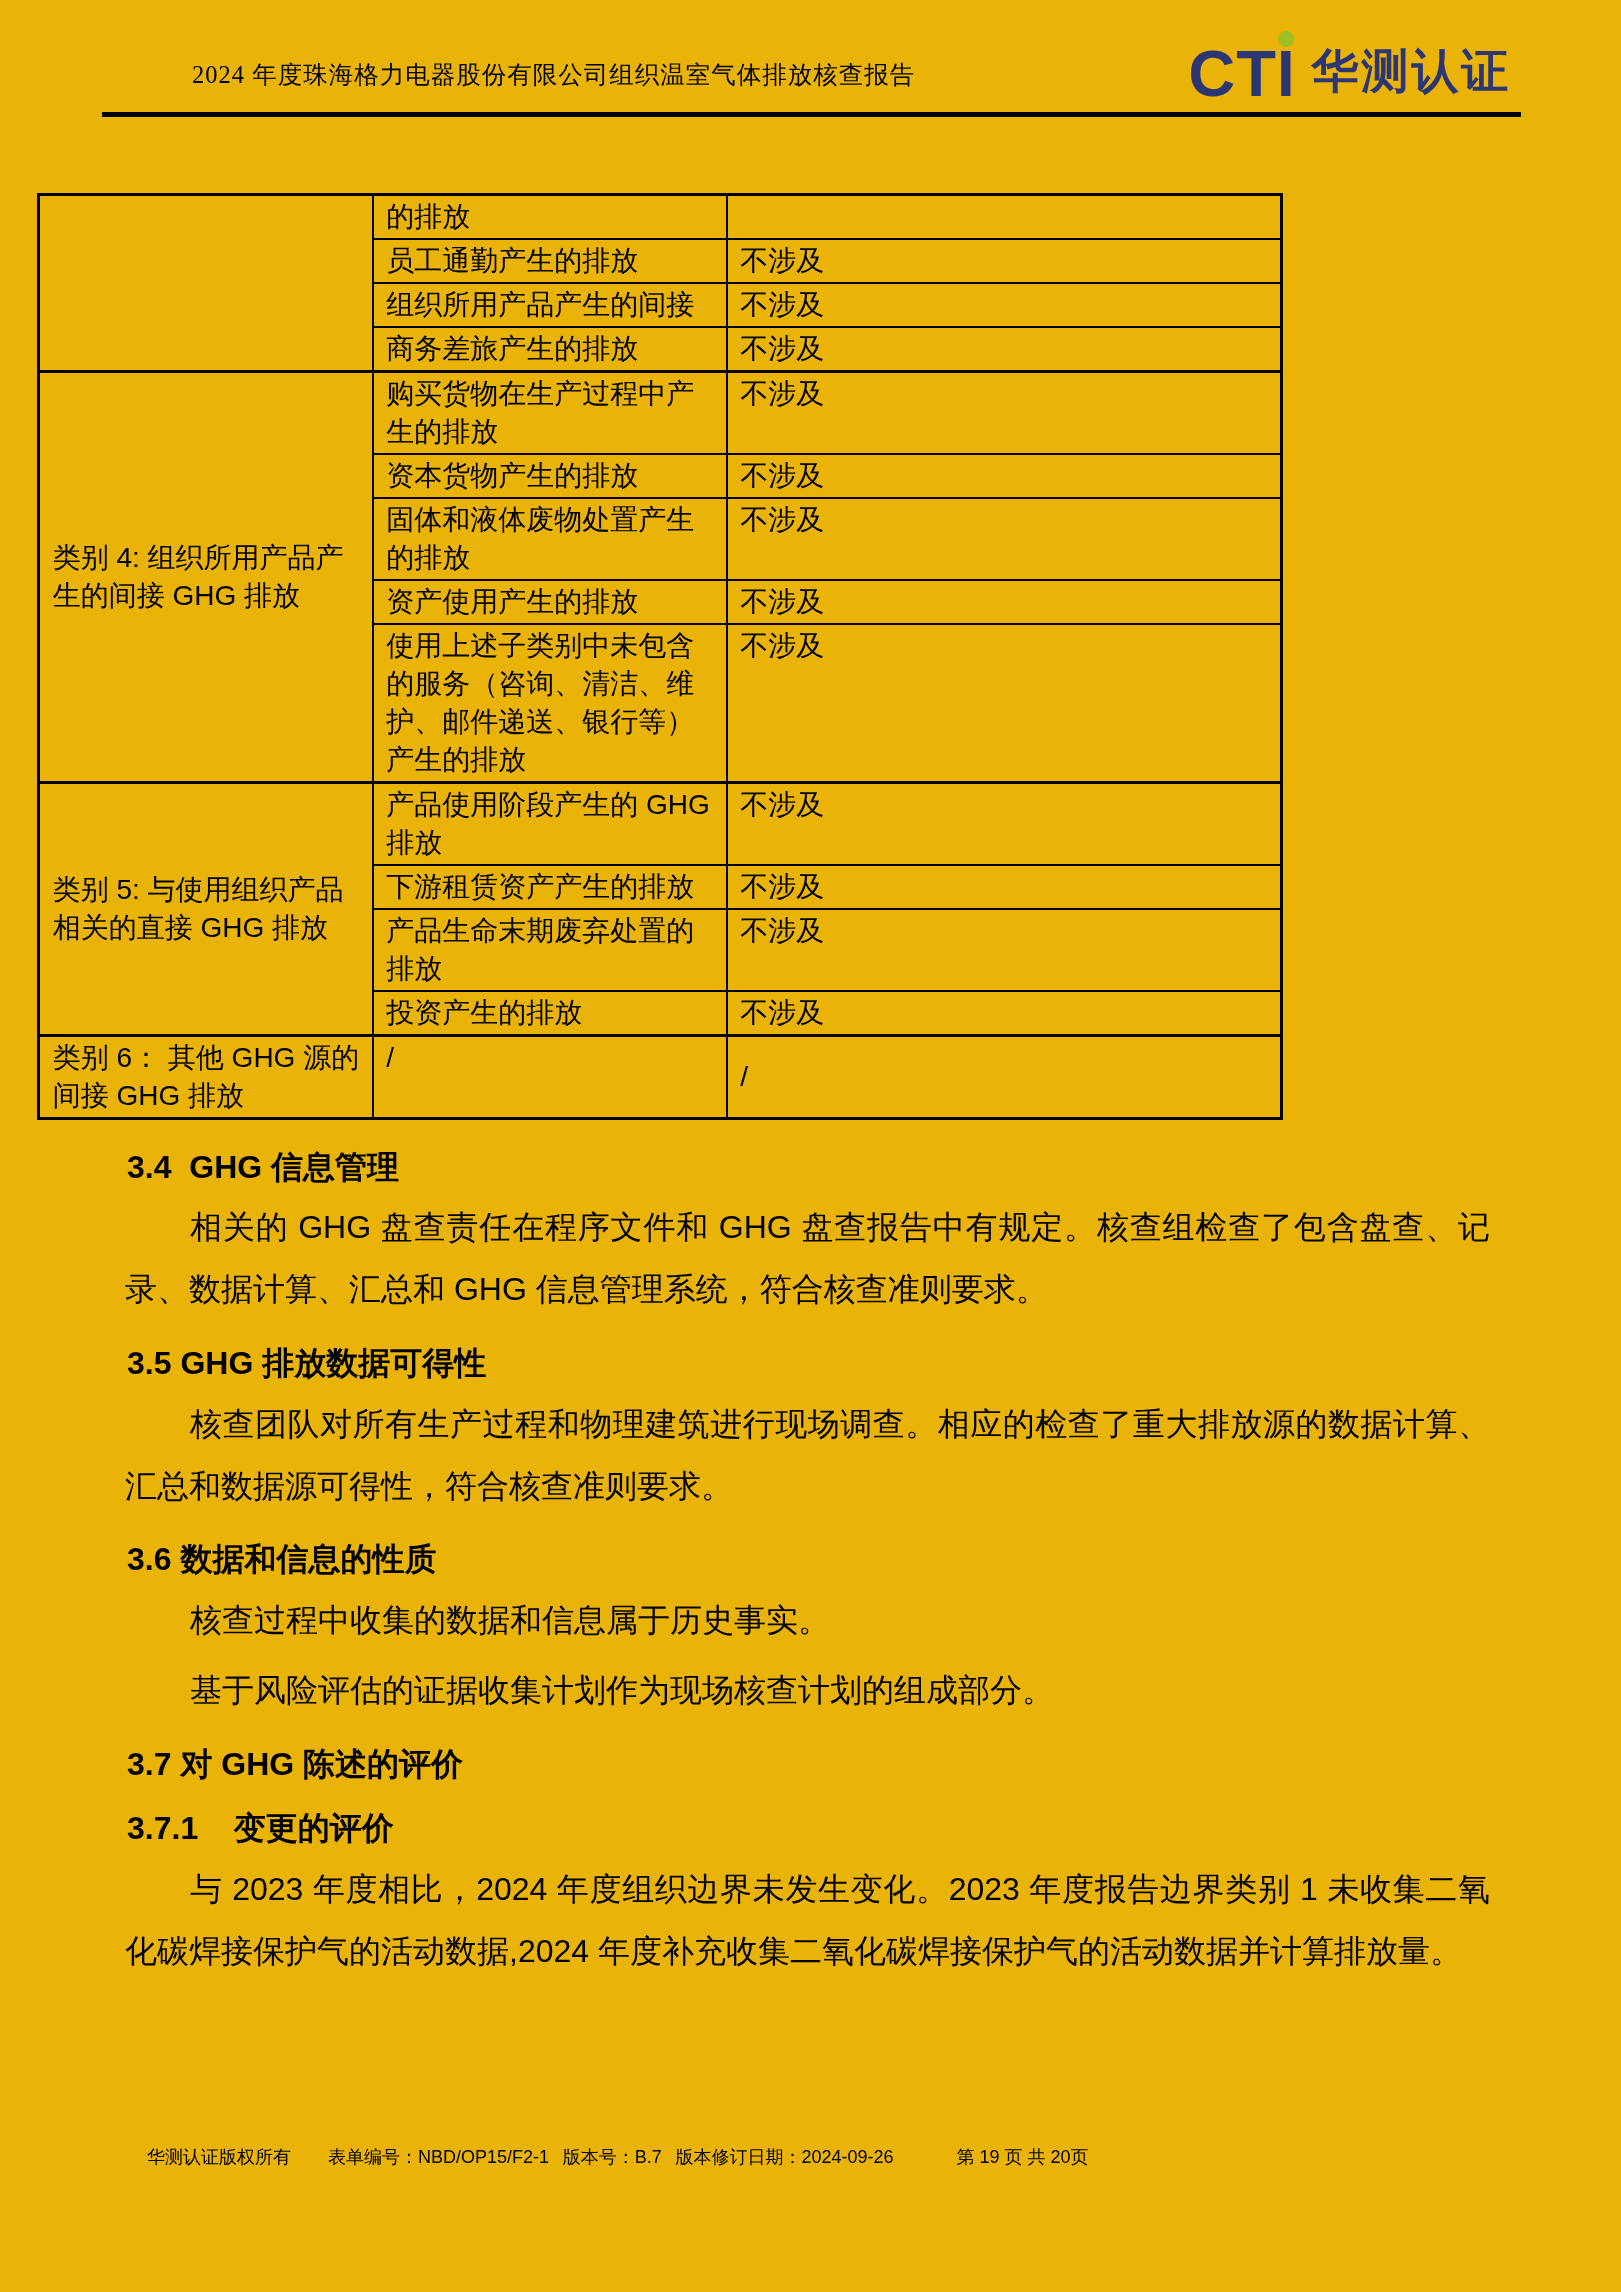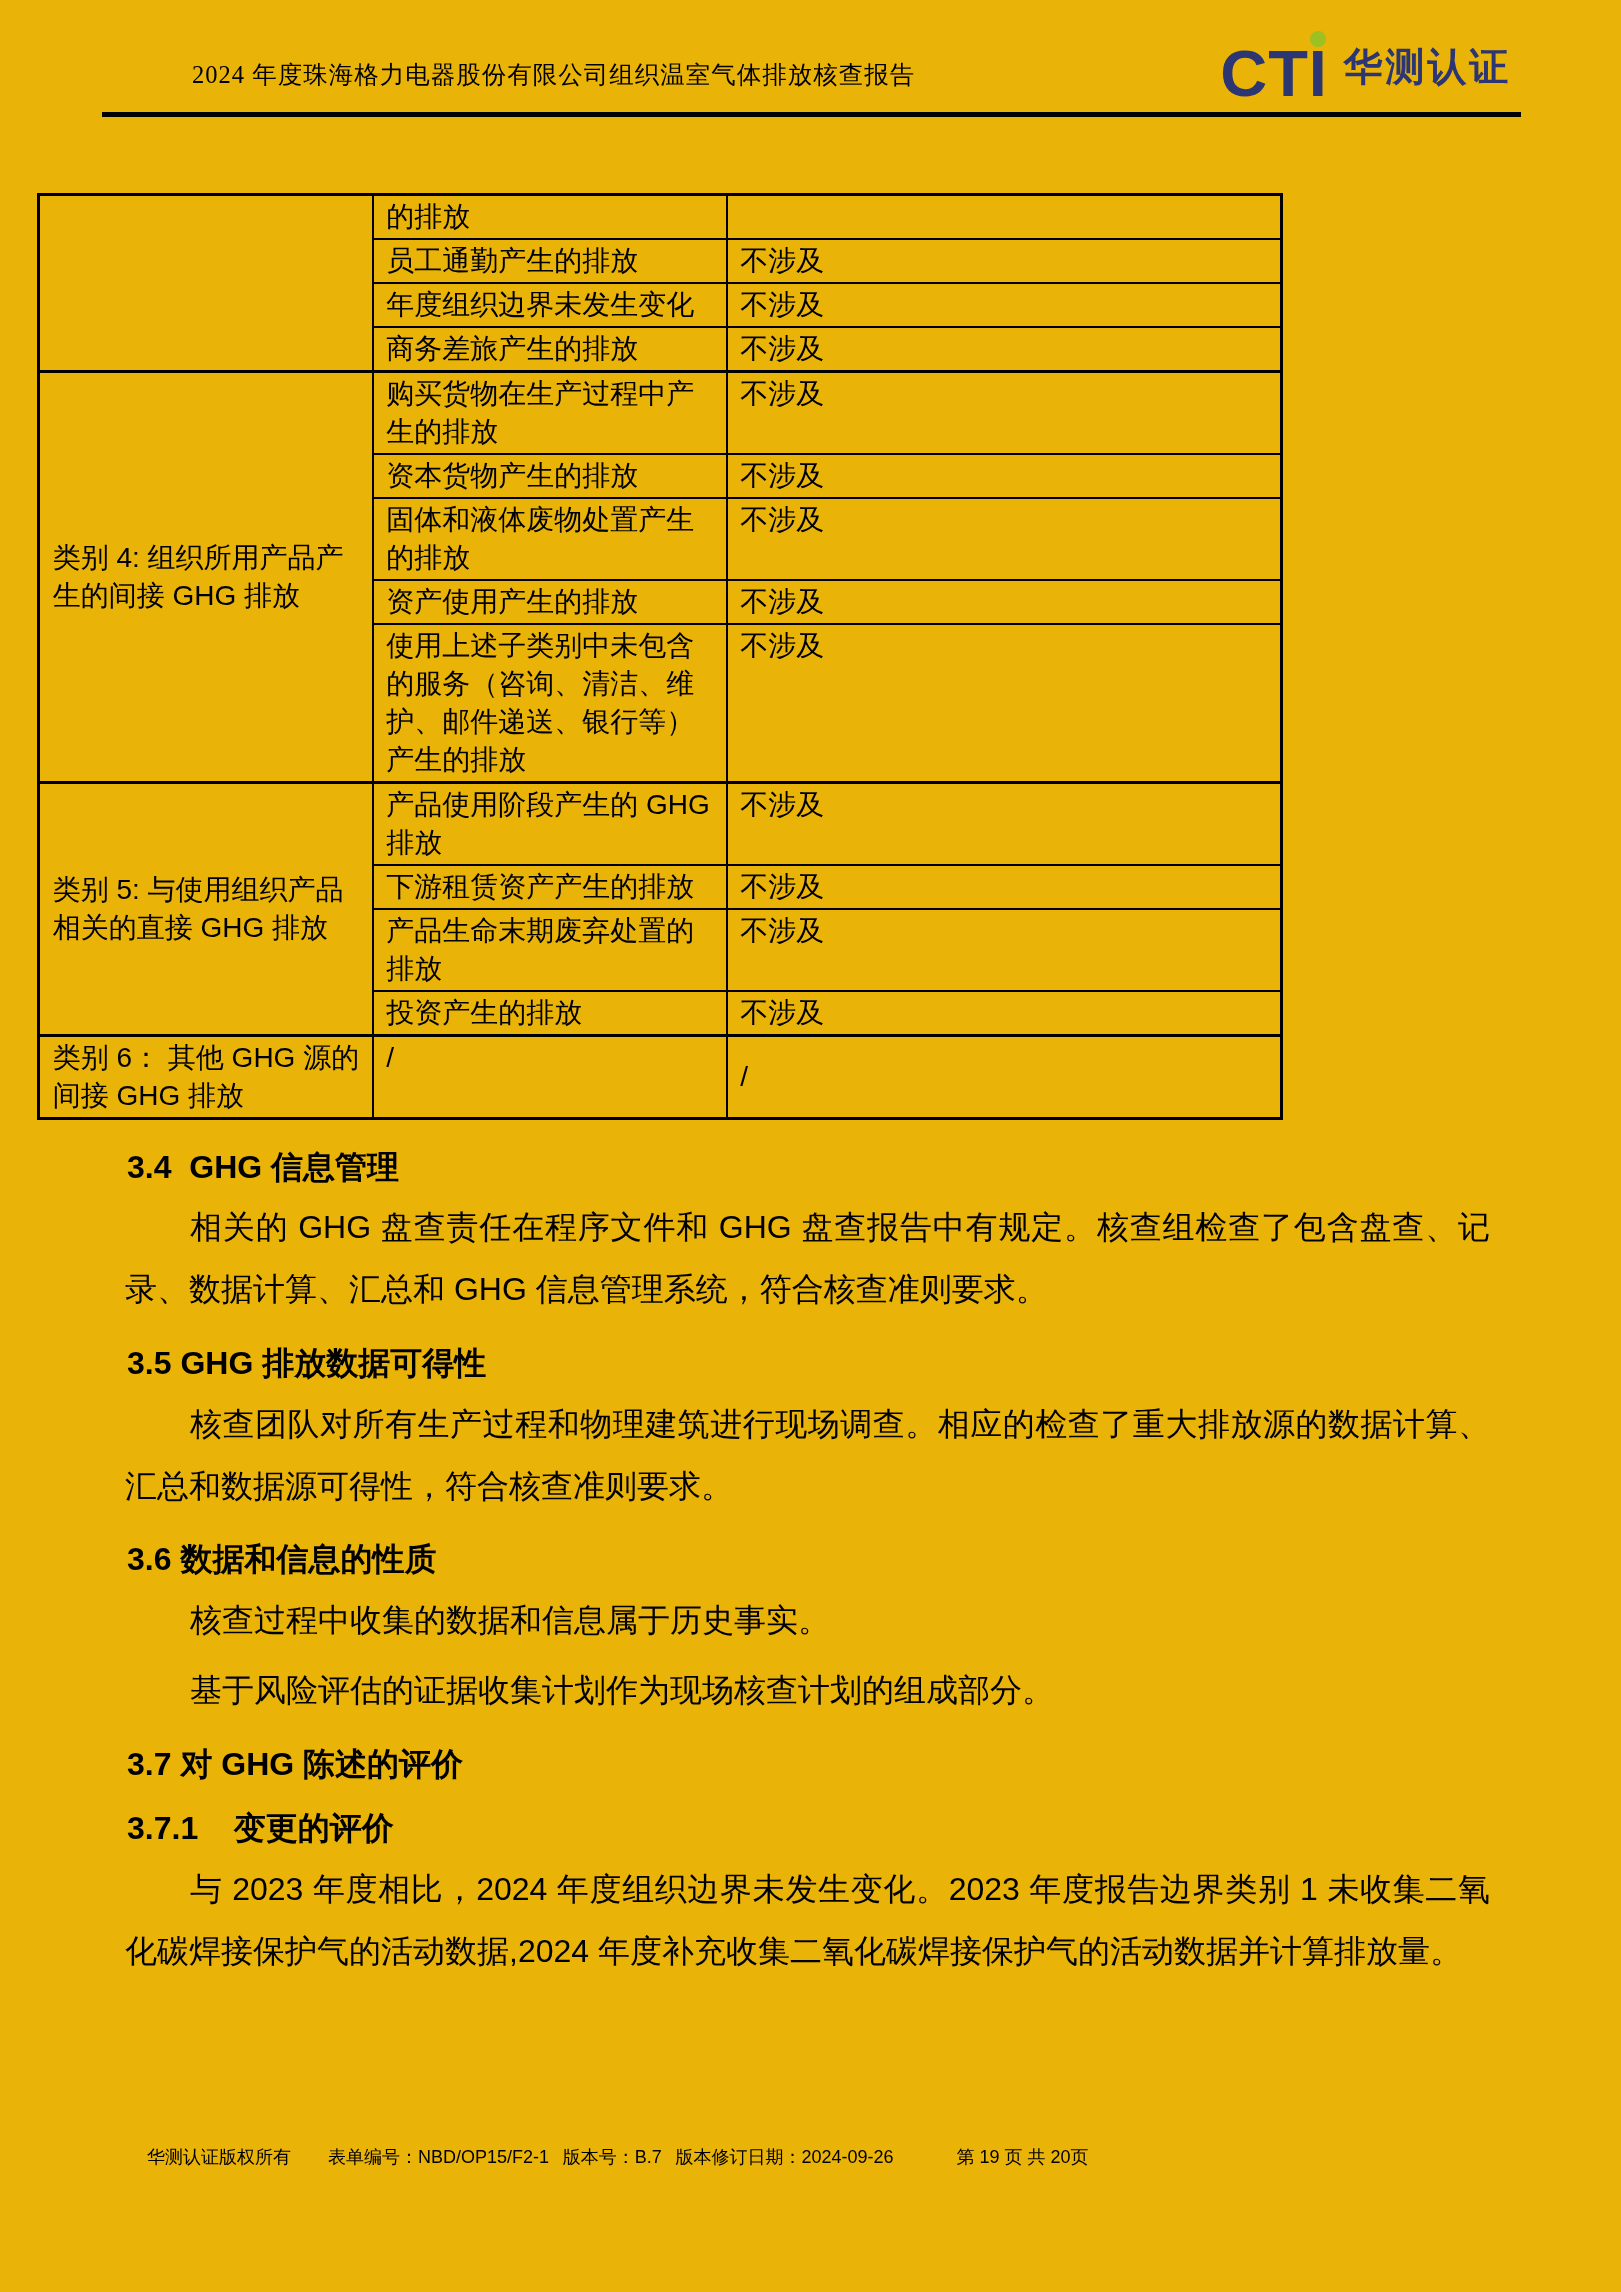--- a/index.html
+++ b/index.html
@@ -50,21 +50,21 @@
   .logo-i { position: relative; display: inline-block; }
   .logo-dot {
     position: absolute;
     width: 15.7px; height: 15.7px;
     border-radius: 50%;
     background: var(--logo-green);
     top: -15.7px;
     left: 1px;
   }
   .logo-cn {
-    font-size: 39px;
+    font-size: 47px;
     font-weight: 700;
     letter-spacing: 2.9px;
     line-height: 1;
     padding-bottom: 1px;
     white-space: nowrap;
   }
   
   .ghg-table {
     border-collapse: collapse;
     table-layout: fixed;
@@ -140,21 +140,21 @@
       <tr class="sec">
         <td class="cat" rowspan="4"></td>
         <td>的排放</td>
         <td></td>
       </tr>
       <tr>
         <td>员工通勤产生的排放</td>
         <td>不涉及</td>
       </tr>
       <tr>
-        <td>年度组织边界未发生变化</td>
+        <td>组织所用产品产生的间接</td>
         <td>不涉及</td>
       </tr>
       <tr>
         <td>商务差旅产生的排放</td>
         <td>不涉及</td>
       </tr>
 
       <tr class="sec">
         <td class="cat" rowspan="5">类别 4: 组织所用产品产生的间接 GHG 排放</td>
         <td>购买货物在生产过程中产生的排放</td>

